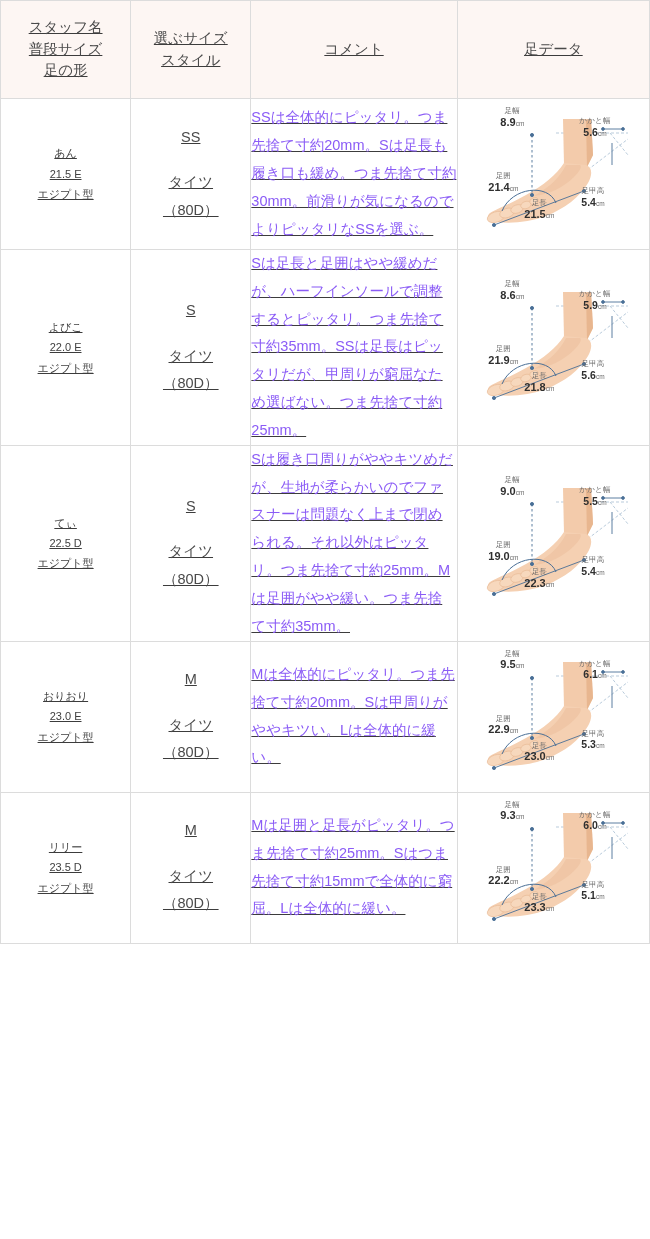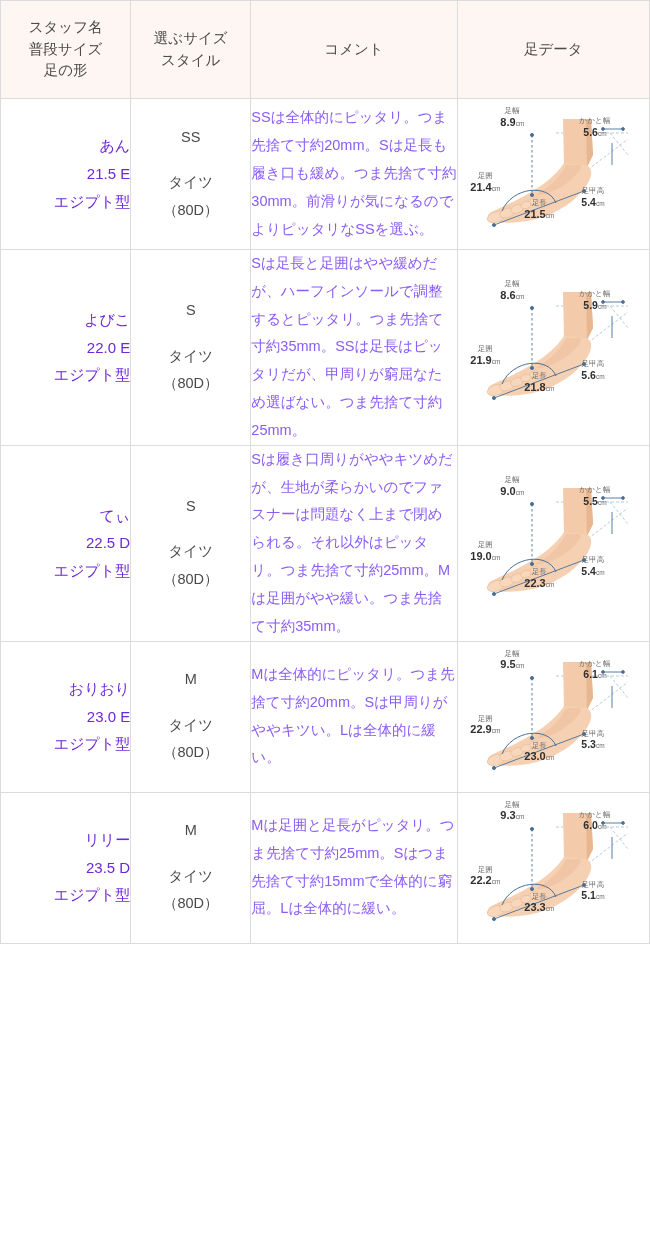--- a/index.html
+++ b/index.html
@@ -11,20 +11,21 @@
     font-family: "Liberation Sans", sans-serif;
     color: #3c3c3c;
     -webkit-font-smoothing: antialiased;
   }
   .sheet {
     width: 650px;
     height: 1239px;
     position: relative;
     overflow: hidden;
     box-sizing: border-box;
+    text-decoration: underline;
   }
   table.fit-table {
     width: 650px;
     border-collapse: collapse;
     table-layout: fixed;
   }
   table.fit-table th,
   table.fit-table td {
     border: 1px solid #dcdcdc;
     vertical-align: middle;
@@ -39,24 +40,24 @@
     color: #4a4a4a;
     height: 97px;
     padding: 4px 2px;
   }
   col.c-name { width: 130px; }
   col.c-size { width: 120px; }
   col.c-comment { width: 206px; }
   col.c-data  { width: 192px; }
 
   td.staff {
-    text-align: right;
-    font-size: 15px;
+    text-align: center;
+    font-size: 11px;
     line-height: 1.85;
-    color: #6d28d9;
+    color: #404040;
     padding: 6px 4px;
   }
   td.sizestyle {
     text-align: center;
     font-size: 14.5px;
     line-height: 1.9;
     color: #4a4a4a;
     padding: 6px 4px;
   }
   td.sizestyle .gap { display: block; height: 18px; }
@@ -107,21 +108,21 @@
     font-size: 11px;
     color: #2f2f2f;
   }
   .lbl .num .u {
     font-weight: normal;
     font-size: 6.5px;
     color: #6b6b6b;
   }
   
   .p-width   { left: 40px;  top: 8px; }   
-  .p-girth   { left: 10px;  top: 73px; }   
+  .p-girth   { left: 28px;  top: 73px; }   
   .p-length  { left: 64px;  top: 100px; }  
   .p-hwidth  { left: 119px; top: 18px; }   
   .p-height  { left: 121px; top: 52px; margin-top: 36px; }   
   .p-hwidth .num, .p-height .num { font-size: 10.5px; }
 </style>
 </head>
 <body>
 
 <div class="sheet">
   <table class="fit-table">

